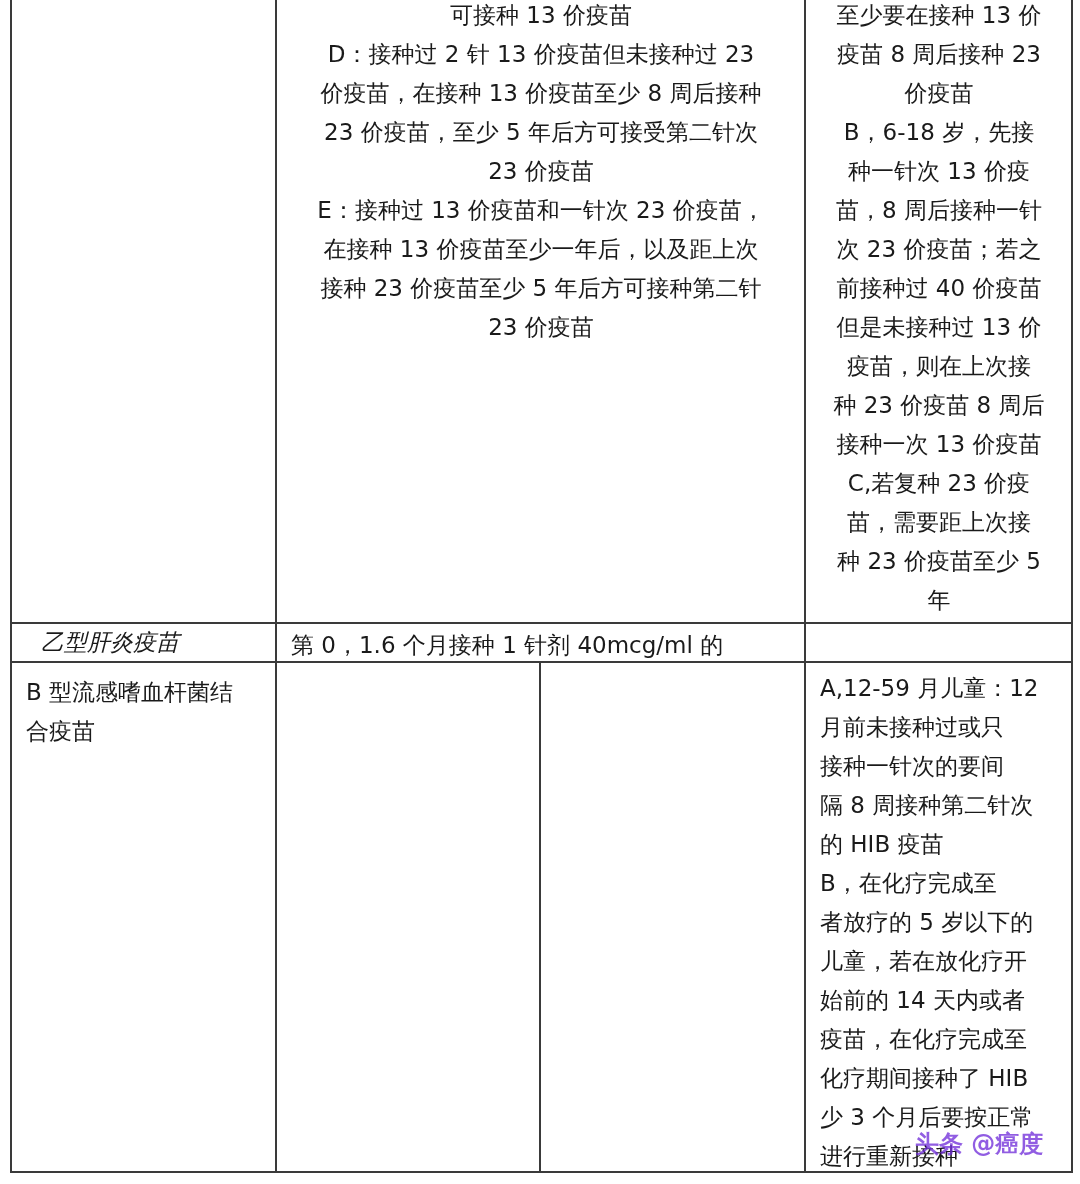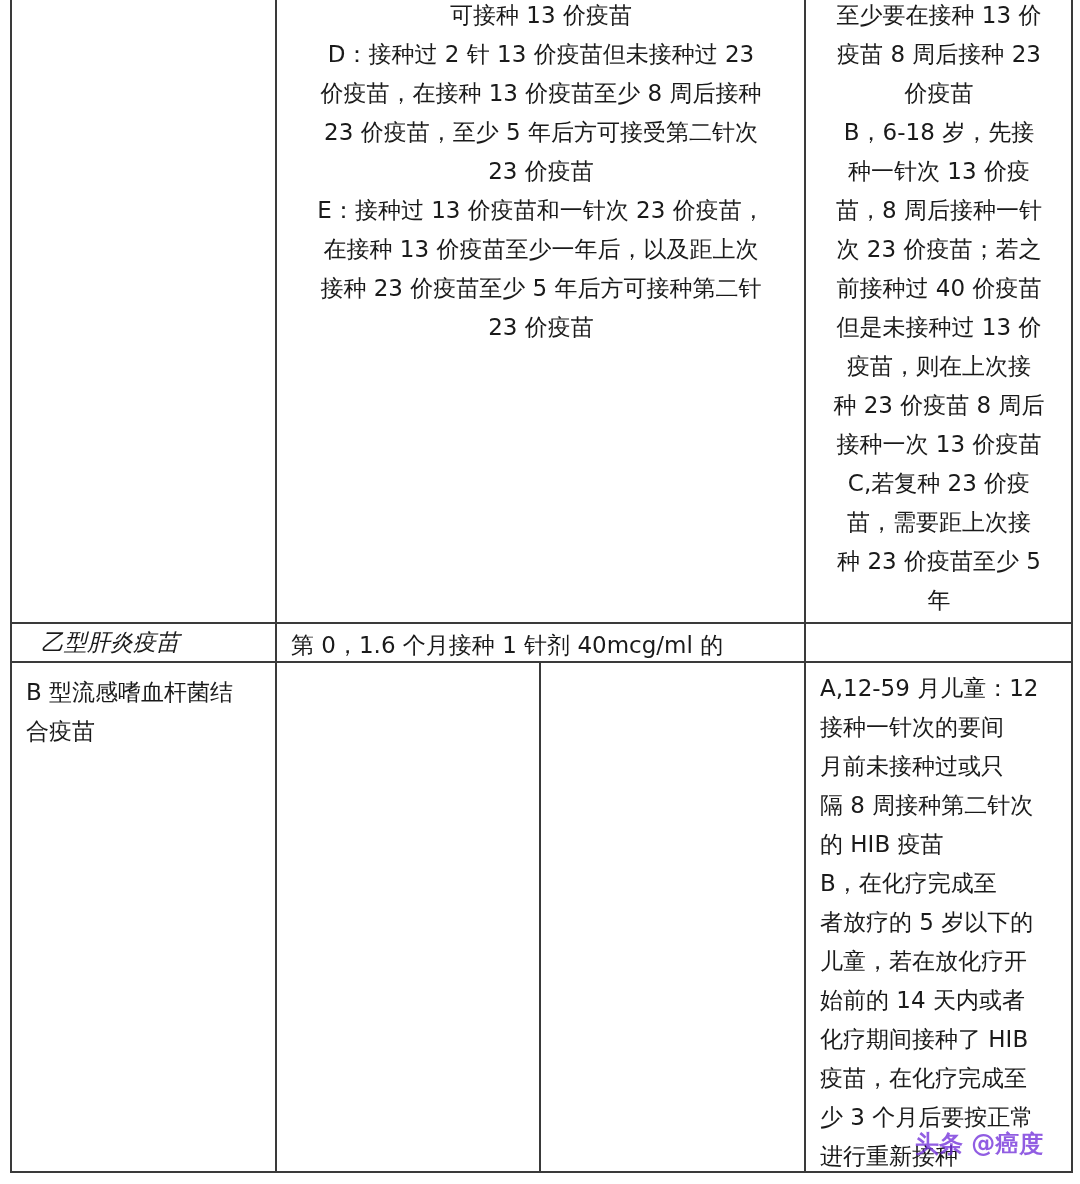--- a/index.html
+++ b/index.html
@@ -70,27 +70,27 @@
   <span class="line">合疫苗</span>
 </div>
 <div class="cell" style="left:279px; top:665px; width:258px;">
   <span class="line"></span>
 </div>
 <div class="cell" style="left:543px; top:665px; width:258px;">
   <span class="line"></span>
 </div>
 <div class="cell" style="left:820px; top:669px; width:240px;">
   <span class="line">A,12-59 月儿童：12</span>
+  <span class="line">月前未接种过或只</span>
   <span class="line">接种一针次的要间</span>
-  <span class="line">月前未接种过或只</span>
   <span class="line">隔 8 周接种第二针次</span>
   <span class="line">的 HIB 疫苗</span>
   <span class="line">B，在化疗完成至</span>
   <span class="line">者放疗的 5 岁以下的</span>
   <span class="line">儿童，若在放化疗开</span>
   <span class="line">始前的 14 天内或者</span>
+  <span class="line">疫苗，在化疗完成至</span>
   <span class="line">化疗期间接种了 HIB</span>
-  <span class="line">疫苗，在化疗完成至</span>
   <span class="line">少 3 个月后要按正常</span>
   <span class="line">进行重新接种</span>
 </div>
 
 <div class="watermark" style="left:915px; top:1128px;">头条 @癌度</div>
 
 </body></html>

